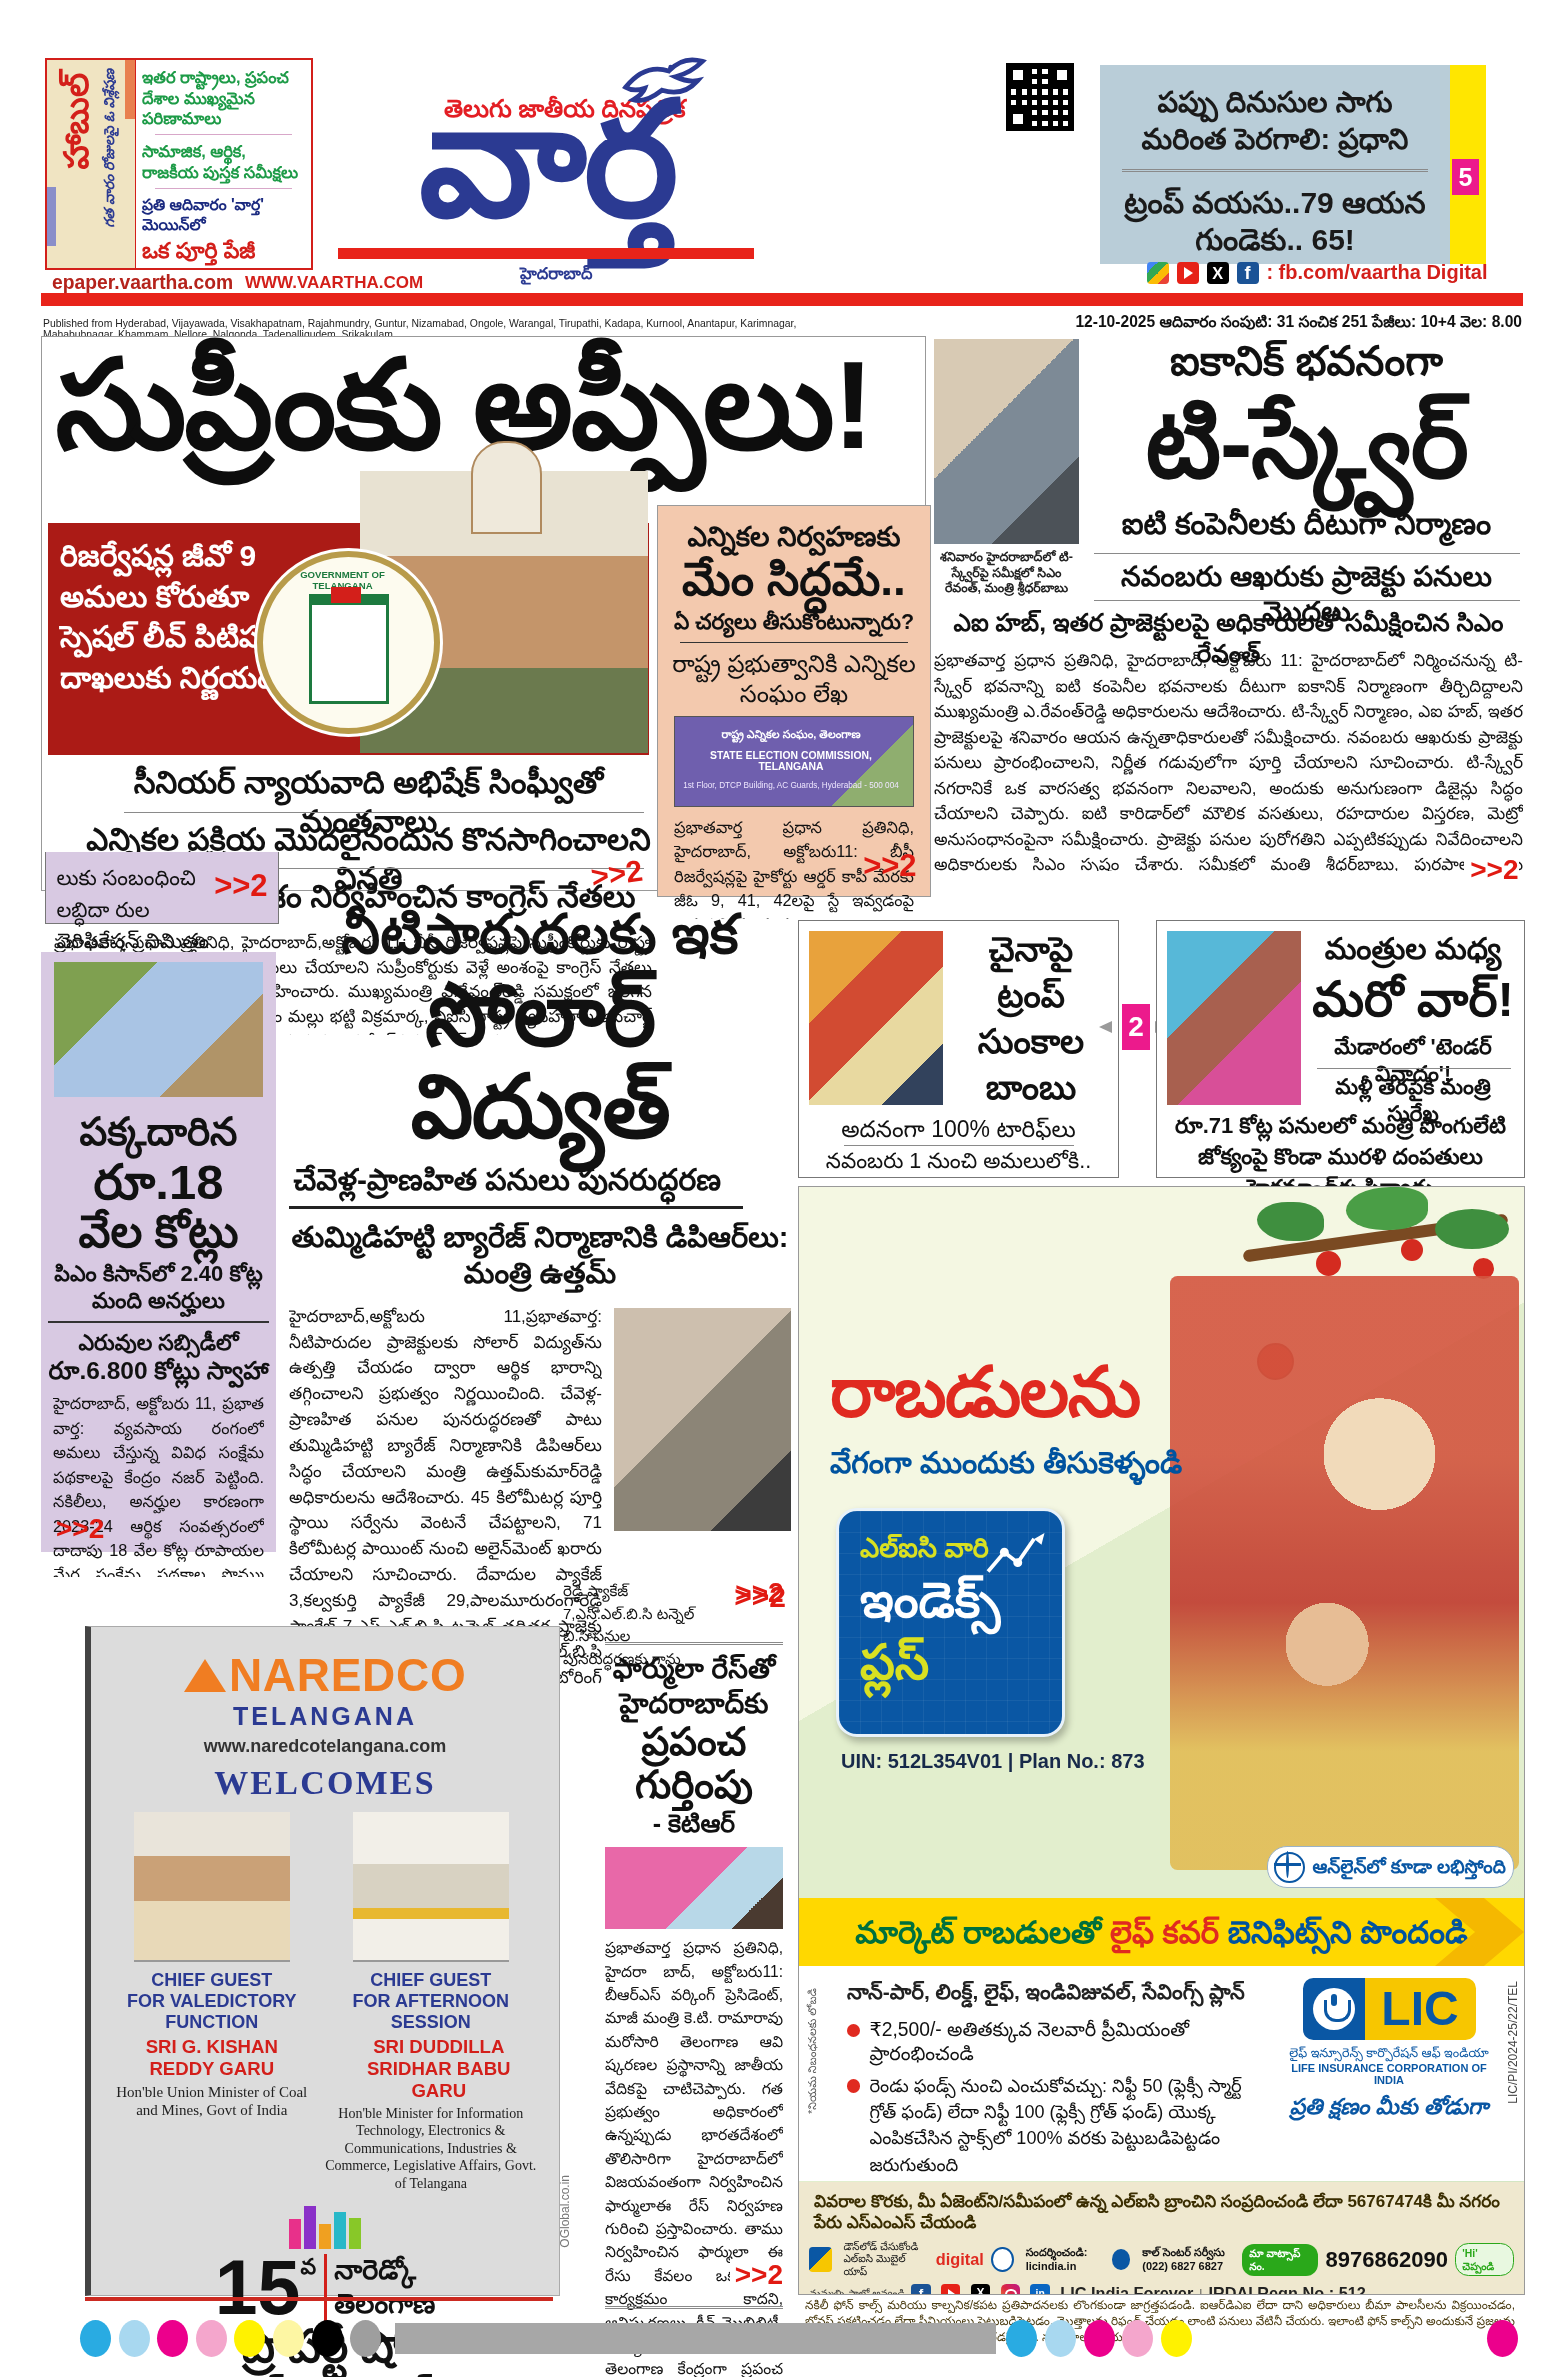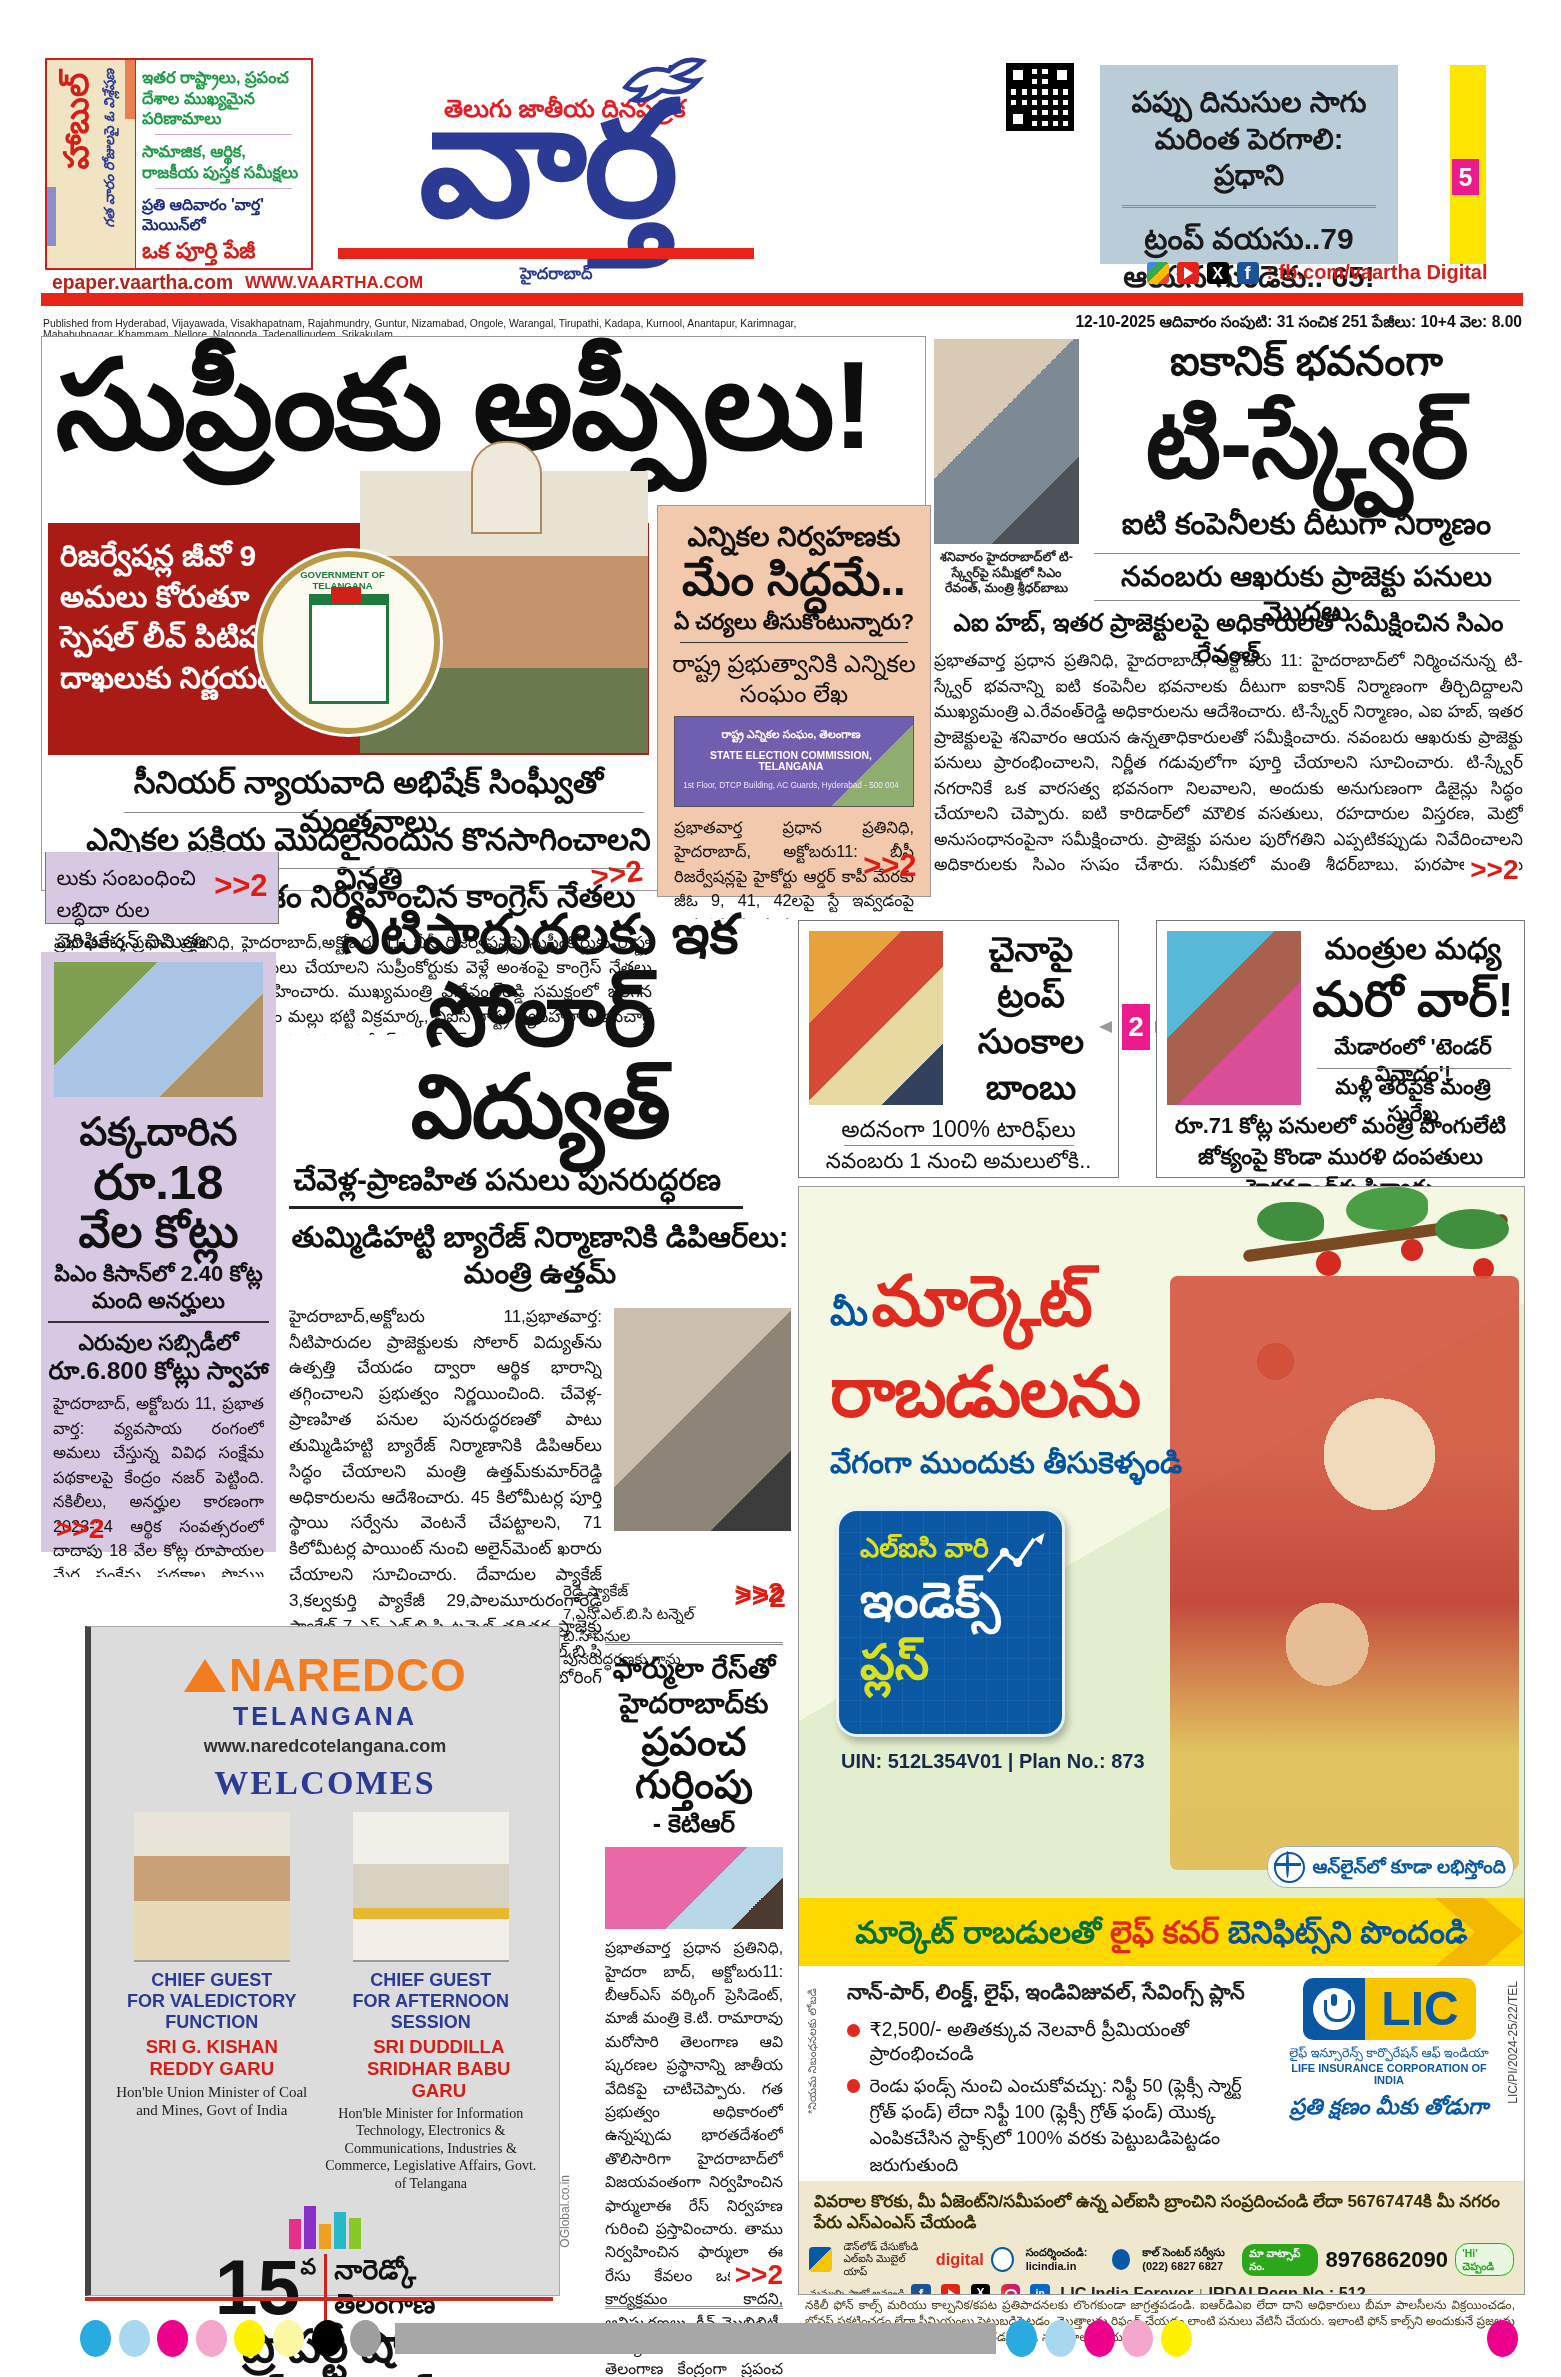--- a/index.html
+++ b/index.html
@@ -57,21 +57,21 @@
   <div class="abs b" style="left:520px;top:264px;font-size:16.3px;color:#2b3a92;">హైదరాబాద్</div>
 
   <div class="abs" style="left:1006px;top:63px;width:68px;height:68px;background:
     repeating-linear-gradient(0deg,#000 0 5.2px,transparent 5.2px 10.4px),
     repeating-linear-gradient(90deg,#000 0 5.2px,#fff 5.2px 10.4px);">
     <div class="abs" style="left:3px;top:3px;width:18px;height:18px;background:#fff;border:4.5px solid #000;box-sizing:border-box;"></div>
     <div class="abs" style="right:3px;top:3px;width:18px;height:18px;background:#fff;border:4.5px solid #000;box-sizing:border-box;"></div>
     <div class="abs" style="left:3px;bottom:3px;width:18px;height:18px;background:#fff;border:4.5px solid #000;box-sizing:border-box;"></div>
   </div>
 
-  <div class="abs" style="left:1100px;top:65px;width:298px;height:199px;background:#b9cdd8;">
+  <div class="abs" style="left:1100px;top:65px;width:350px;height:199px;background:#b9cdd8;">
     <div class="b tel c" style="font-size:29px;color:#1a1a1a;padding:19.3px 18px 0 18px;">పప్పు దినుసుల సాగు మరింత పెరగాలి: ప్రధాని</div>
     <div class="dbl" style="margin:12px 22px;"></div>
     <div class="b tel c" style="font-size:30px;color:#1a1a1a;padding:0 15px;">ట్రంప్ వయసు..79 ఆయన గుండెకు.. 65!</div>
   </div>
   <div class="abs" style="left:1450px;top:65px;width:36px;height:199px;background:#ffe600;"></div>
   <div class="abs c x" style="left:1452px;top:159px;width:27px;height:36px;background:#ec1a8c;color:#fff;font-size:25px;line-height:36px;">5</div>
 
   <div class="abs" style="left:1147px;top:261px;height:25px;">
     <span class="ic" style="background:linear-gradient(135deg,#4285f4 25%,#34a853 25% 50%,#fbbc05 50% 75%,#ea4335 75%);"></span>
     <span class="ic" style="background:#e62117;position:relative;"><span style="position:absolute;left:7.4px;top:5.2px;width:0;height:0;border-left:9px solid #fff;border-top:6px solid transparent;border-bottom:6px solid transparent;"></span></span>
@@ -194,24 +194,20 @@
       <div class="abs dot" style="left:134px;top:0px;width:82px;height:43px;background:#4a9e46;border-radius:60% 40% 50% 50%;"></div>
       <div class="abs dot" style="left:223px;top:22px;width:74px;height:40px;background:#3f8f3f;"></div>
       <div class="abs dot" style="left:104px;top:64px;width:25px;height:25px;background:#d42b20;"></div>
       <div class="abs dot" style="left:189px;top:52px;width:22px;height:22px;background:#d42b20;"></div>
       <div class="abs dot" style="left:261px;top:71px;width:21px;height:21px;background:#d42b20;"></div>
       <div class="abs dot" style="left:45px;top:156px;width:33px;height:33px;background:#d42b20;border:2.2px solid #a81f16;"></div>
     </div>
 
     <div class="abs" style="left:371px;top:89px;width:349px;height:594px;background:radial-gradient(circle at 60% 30%,#f3d8b8 0 12%,transparent 12%),radial-gradient(circle at 45% 62%,#e8b890 0 10%,transparent 10%),linear-gradient(180deg,rgba(210,60,40,.85) 30%,rgba(190,40,30,.9) 55%,rgba(230,180,60,.8) 80%),linear-gradient(180deg,#dfe9c8,#cfe0ba);border-radius:7.4px;opacity:.9;"></div>
 
-    <div class="abs tel" style="left:31px;top:71px;width:386px;">
-      <span class="b" style="font-size:36px;color:#00539f;">మీ</span>
-      <span class="x" style="font-size:70px;color:#e02a20;letter-spacing:-1.5px;">మార్కెట్</span>
-    </div>
     <div class="abs x tel" style="left:31px;top:162px;font-size:70px;color:#e02a20;letter-spacing:-1.5px;">రాబడులను</div>
     <div class="abs b tel" style="left:31px;top:257px;font-size:30px;color:#00539f;">వేగంగా ముందుకు తీసుకెళ్ళండి</div>
 
     <div class="abs" style="left:37px;top:321px;width:223px;height:223px;background:#0a57a4;border-radius:21px;border:3.7px solid #e8f2fa;box-shadow:3px 4.5px 7.4px rgba(0,0,0,.25);background-image:linear-gradient(rgba(255,255,255,.06) 0.7px,transparent 0.7px),linear-gradient(90deg,rgba(255,255,255,.06) 0.7px,transparent 0.7px);background-size:21px 21px;">
       <div class="b tel" style="color:#d9e021;font-size:27px;padding:21px 0 0 21px;">ఎల్ఐసి వారి</div>
       <div class="x tel" style="color:#fff;font-size:49px;padding:4.5px 0 0 21px;">ఇండెక్స్</div>
       <div class="x tel" style="color:#d9e021;font-size:49px;padding:0 0 0 21px;">ప్లస్</div>
       <div class="abs" style="right:13.4px;top:16.3px;width:64px;height:52px;">
         <svg viewBox="0 0 86 70" width="64" height="52">
             <polyline points="4,60 26,34 44,48 66,16" fill="none" stroke="#fff" stroke-width="5"></polyline>

